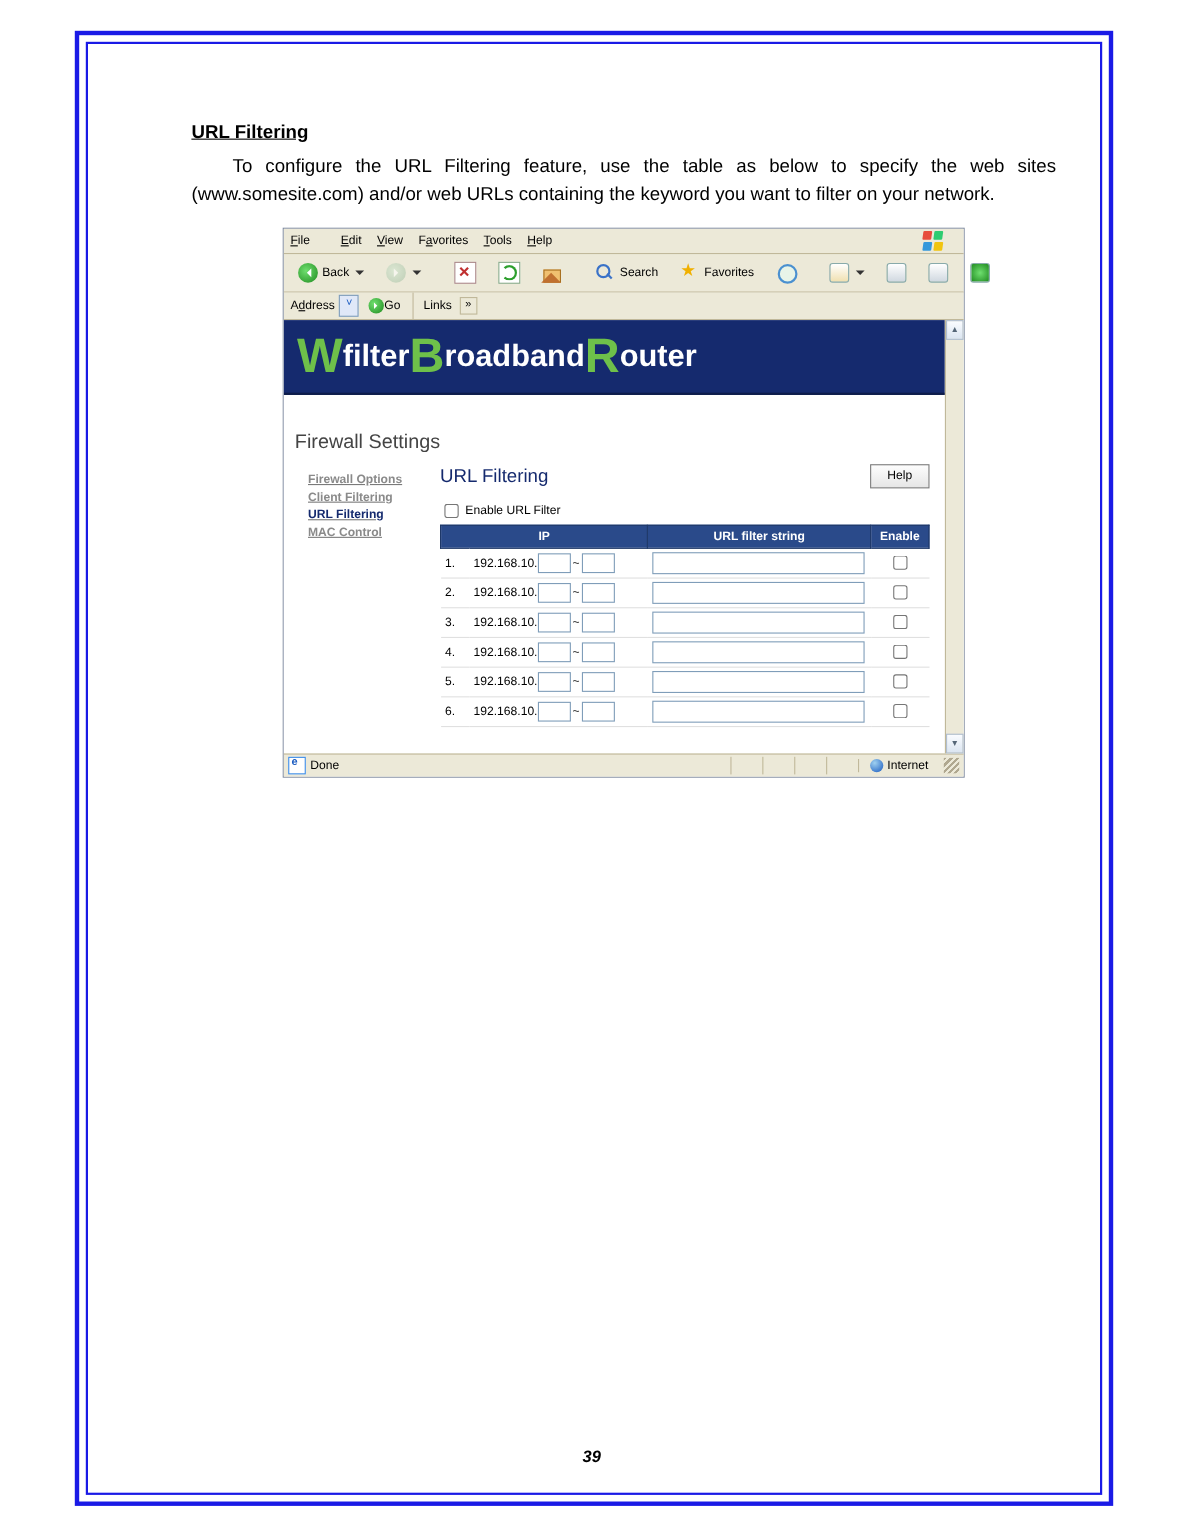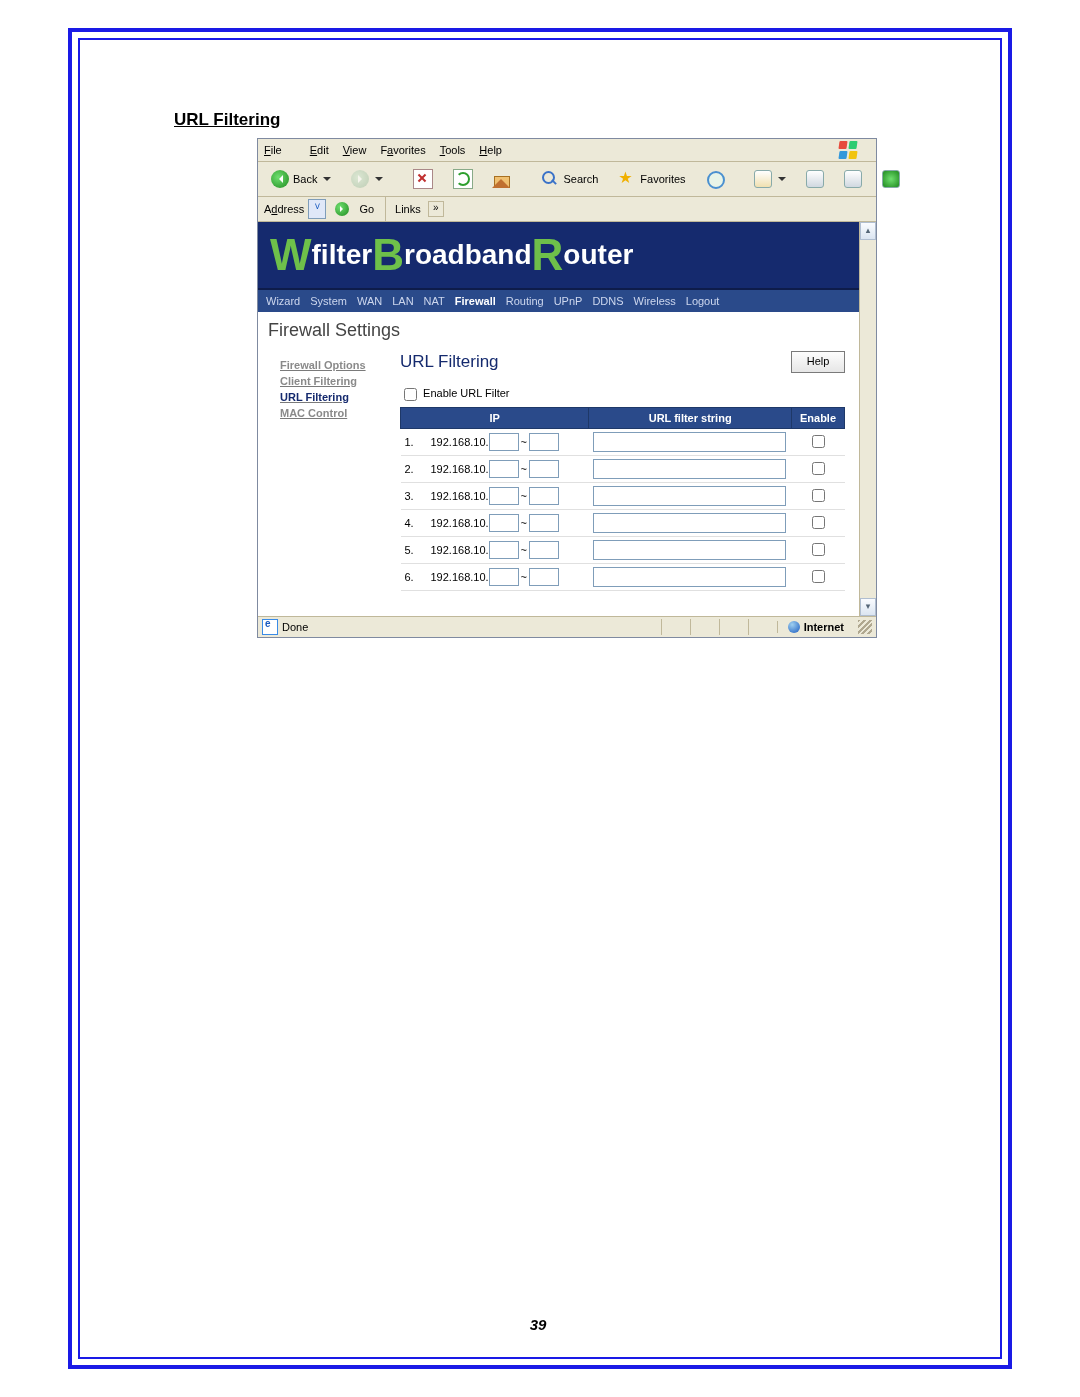--- a/index.html
+++ b/index.html
@@ -52,41 +52,41 @@
   .ico-misc { width:16px; height:16px; background:linear-gradient(#fff,#d0d8e0); border:1px solid #8aa; border-radius:3px; }
   .drop { border-left:4px solid transparent; border-right:4px solid transparent; border-top:4px solid #333; display:inline-block; margin-left:2px; }
   .sep { width:1px; height:24px; background:#c0b89a; margin:0 2px; }
 
   
   .addrbar { background:#ece9d8; border-bottom:1px solid #c0b89a; height:24px; display:flex; align-items:center; padding:0 6px; font-size:11px; gap:4px; }
   .addrfield { flex:1; height:18px; background:#fff; border:1px solid #7f9db9; display:flex; align-items:center; padding:0 3px; }
   .addrfield .doc-icon { width:14px; height:14px; background:#fff; border:1px solid #3a8be6; margin-right:3px; position:relative; }
   .addrfield .doc-icon::after { content:"e"; position:absolute; left:2px; top:-2px; font-size:10px; color:#1a5bc0; font-weight:bold; }
   .addr-drop { width:16px; height:18px; background:#e0e8f8; border:1px solid #7f9db9; text-align:center; line-height:14px; color:#1a5bc0; font-size:10px; }
-  .gobtn { height:18px; display:flex; align-items:center; gap:10px; padding:0 5px; }
+  .gobtn { height:18px; display:flex; align-items:center; gap:0; padding:0 5px; }
   .go-ico { width:14px; height:14px; background:radial-gradient(circle at 35% 35%,#6fdf6f,#1f8a1f); border-radius:50%; position:relative; }
   .go-ico::after { content:""; position:absolute; left:5px; top:4px; border:3px solid transparent; border-left-color:#fff; }
   .links { padding:0 3px; }
   .chev { width:14px; height:14px; text-align:center; font-size:10px; background:#ece9d8; border:1px solid #c0b89a; line-height:12px; }
 
   
   .router-viewport { display:flex; height:394px; background:#fff; }
   .router-page { flex:1; overflow:hidden; }
   .vscroll { width:16px; background:#ece9d8; border-left:1px solid #c0b89a; position:relative; }
   .vscroll .arrow { position:absolute; left:0; right:0; height:16px; background:linear-gradient(#fafcff,#dbe5f1); border:1px solid #b0bed0; font-size:9px; text-align:center; line-height:14px; color:#567; }
   .vscroll .arrow.up { top:0; } .vscroll .arrow.dn { bottom:0; }
 
   .banner { background:#152a6e; color:#fff; height:66px; display:flex; align-items:center; padding-left:12px; font-family:"Trebuchet MS",Arial,sans-serif; font-weight:bold; border-bottom:2px solid #0e1c4a; }
   .banner .big { font-size:44px; color:#6ec04a; }
   .banner .rest { font-size:28px; }
 
   .topnav { background:#2a4a8a; color:#cdd7ee; font-size:11px; height:22px; display:flex; align-items:center; padding:0 8px; gap:10px; }
   .topnav span.active { color:#fff; font-weight:bold; }
 
-  .page-title-row { font-size:18px; color:#444; padding:8px 10px 10px; }
+  .page-title-row { font-size:18px; color:#444; padding:8px 10px 10px;margin-top:24px; }
 
   .content-row { display:flex; }
   .side { width:120px; padding:6px 0 0 22px; font-size:11px; color:#7a7a7a;text-decoration:underline; }
   .side .item { padding:2px 0; font-weight:bold; color:#8a8a8a; }
   .side .item.active { color:#152a6e; }
 
   .main { flex:1; padding:0 14px 0 0; }
   .main-header { display:flex; align-items:center; margin-bottom:14px; }
   .main-header h4 { margin:0; font-size:17px; color:#152a6e; font-weight:normal; }
   .helpbtn { margin-left:auto; width:52px; height:20px; background:linear-gradient(#fdfdfd,#e6e6e6); border:1px solid #7a7a7a; font-size:11px; text-align:center; line-height:18px; }
@@ -104,32 +104,33 @@
   .chk { margin:0 auto; display:block; }
   .rownum { width:18px; text-align:left; }
   .colEnable { width:44px; text-align:center; }
 
   
   .statusbar { background:#ece9d8; border-top:1px solid #c0b89a; height:20px; display:flex; align-items:center; font-size:11px; padding:0 4px; }
   .statusbar .doc-icon2 { width:14px; height:14px; background:#fff; border:1px solid #3a8be6; margin-right:4px; position:relative; }
   .statusbar .doc-icon2::after { content:"e"; position:absolute; left:2px; top:-2px; font-size:10px; color:#1a5bc0; font-weight:bold; }
   .statusbar .panes { margin-left:auto; display:flex; gap:0; }
   .statusbar .pane { width:28px; height:16px; border-left:1px solid #c0b89a; }
-  .statusbar .zone { display:flex; align-items:flex-end; gap:4px; padding:0 10px; border-left:1px solid #c0b89a;font-weight:bold; }
+  .statusbar .zone { display:flex; align-items:flex-end; gap:4px; padding:0 10px; border-left:1px solid #c0b89a; }
   .globe { width:12px; height:12px; background:radial-gradient(circle at 35% 30%,#9fd0f0,#1a5bc0); border-radius:50%; }
   .grip { width:14px; height:14px; background:repeating-linear-gradient(135deg,#b0a890 0 2px,transparent 2px 4px); margin-left:4px; }
 </style>
 </head>
 <body>
 
 <div class="page">
   <div class="frame-outer">
       <div class="frame-inner">
 
     <h3 class="section">URL Filtering</h3>
+    <p class="body-text">To configure the URL Filtering feature, use the table as below to specify the web sites (www.somesite.com) and/or web URLs containing the keyword you want to filter on your network.</p>
 
     <div class="shot">
 
 
       <div class="menubar">
         <span><u>F</u><span title="File">ile</span></span>
         <span><u>E</u>dit</span>
         <span><u>V</u>iew</span>
         <span>F<u>a</u>vorites</span>
         <span><u>T</u>ools</span>
@@ -205,33 +206,20 @@
       <div class="router-viewport">
         <div class="router-page">
           <div class="banner">
             <span class="big">W</span>
                 <span class="rest">filter </span>
             <span class="big">B</span>
                 <span class="rest">roadband </span>
             <span class="big">R</span>
                 <span class="rest">outer</span>
           </div>
-          <div class="topnav" id="topnav">
-                <span>Wizard</span>
-                <span>System</span>
-                <span>WAN</span>
-                <span>LAN</span>
-                <span>NAT</span>
-                <span class="active">Firewall</span>
-                <span>Routing</span>
-                <span>UPnP</span>
-                <span>DDNS</span>
-                <span>Wireless</span>
-                <span>Logout</span>
-              </div>
           <div class="page-title-row">Firewall Settings</div>
           <div class="content-row">
             <div class="side" id="side">
                   <div class="item">Firewall Options</div>
                   <div class="item">Client Filtering</div>
                   <div class="item active">URL Filtering</div>
                   <div class="item">MAC Control</div>
                 </div>
             <div class="main">
               <div class="main-header">

